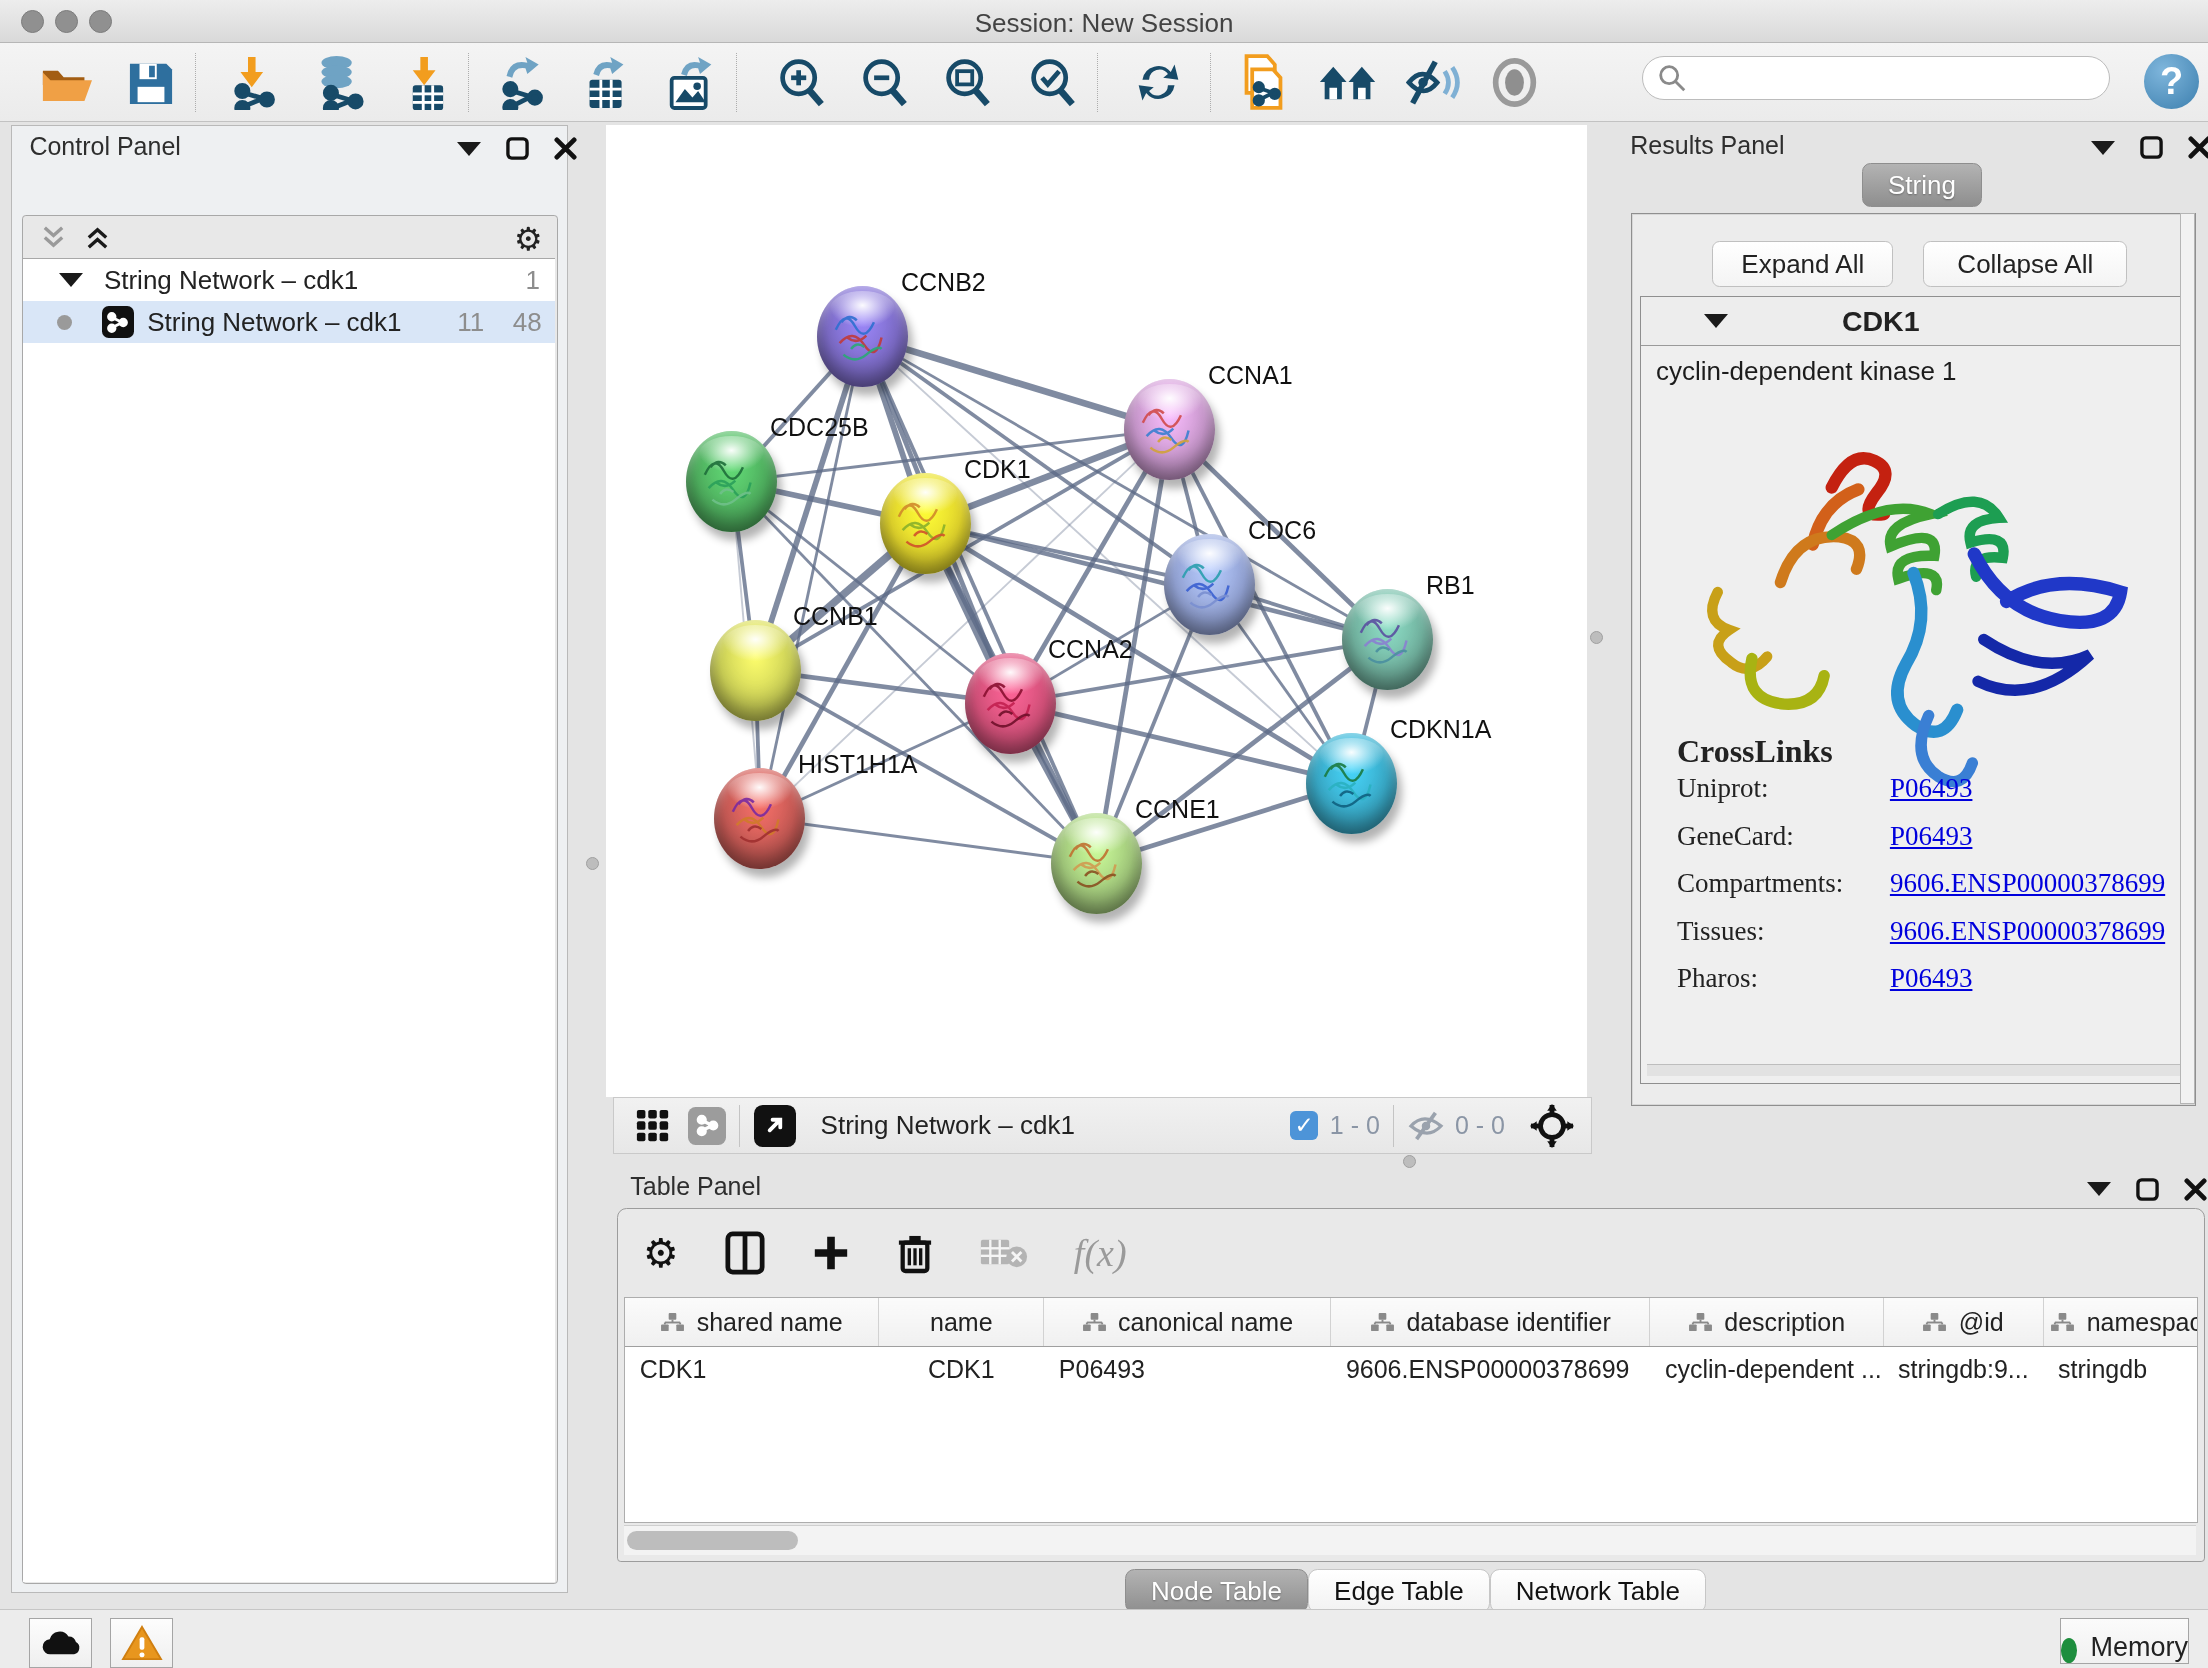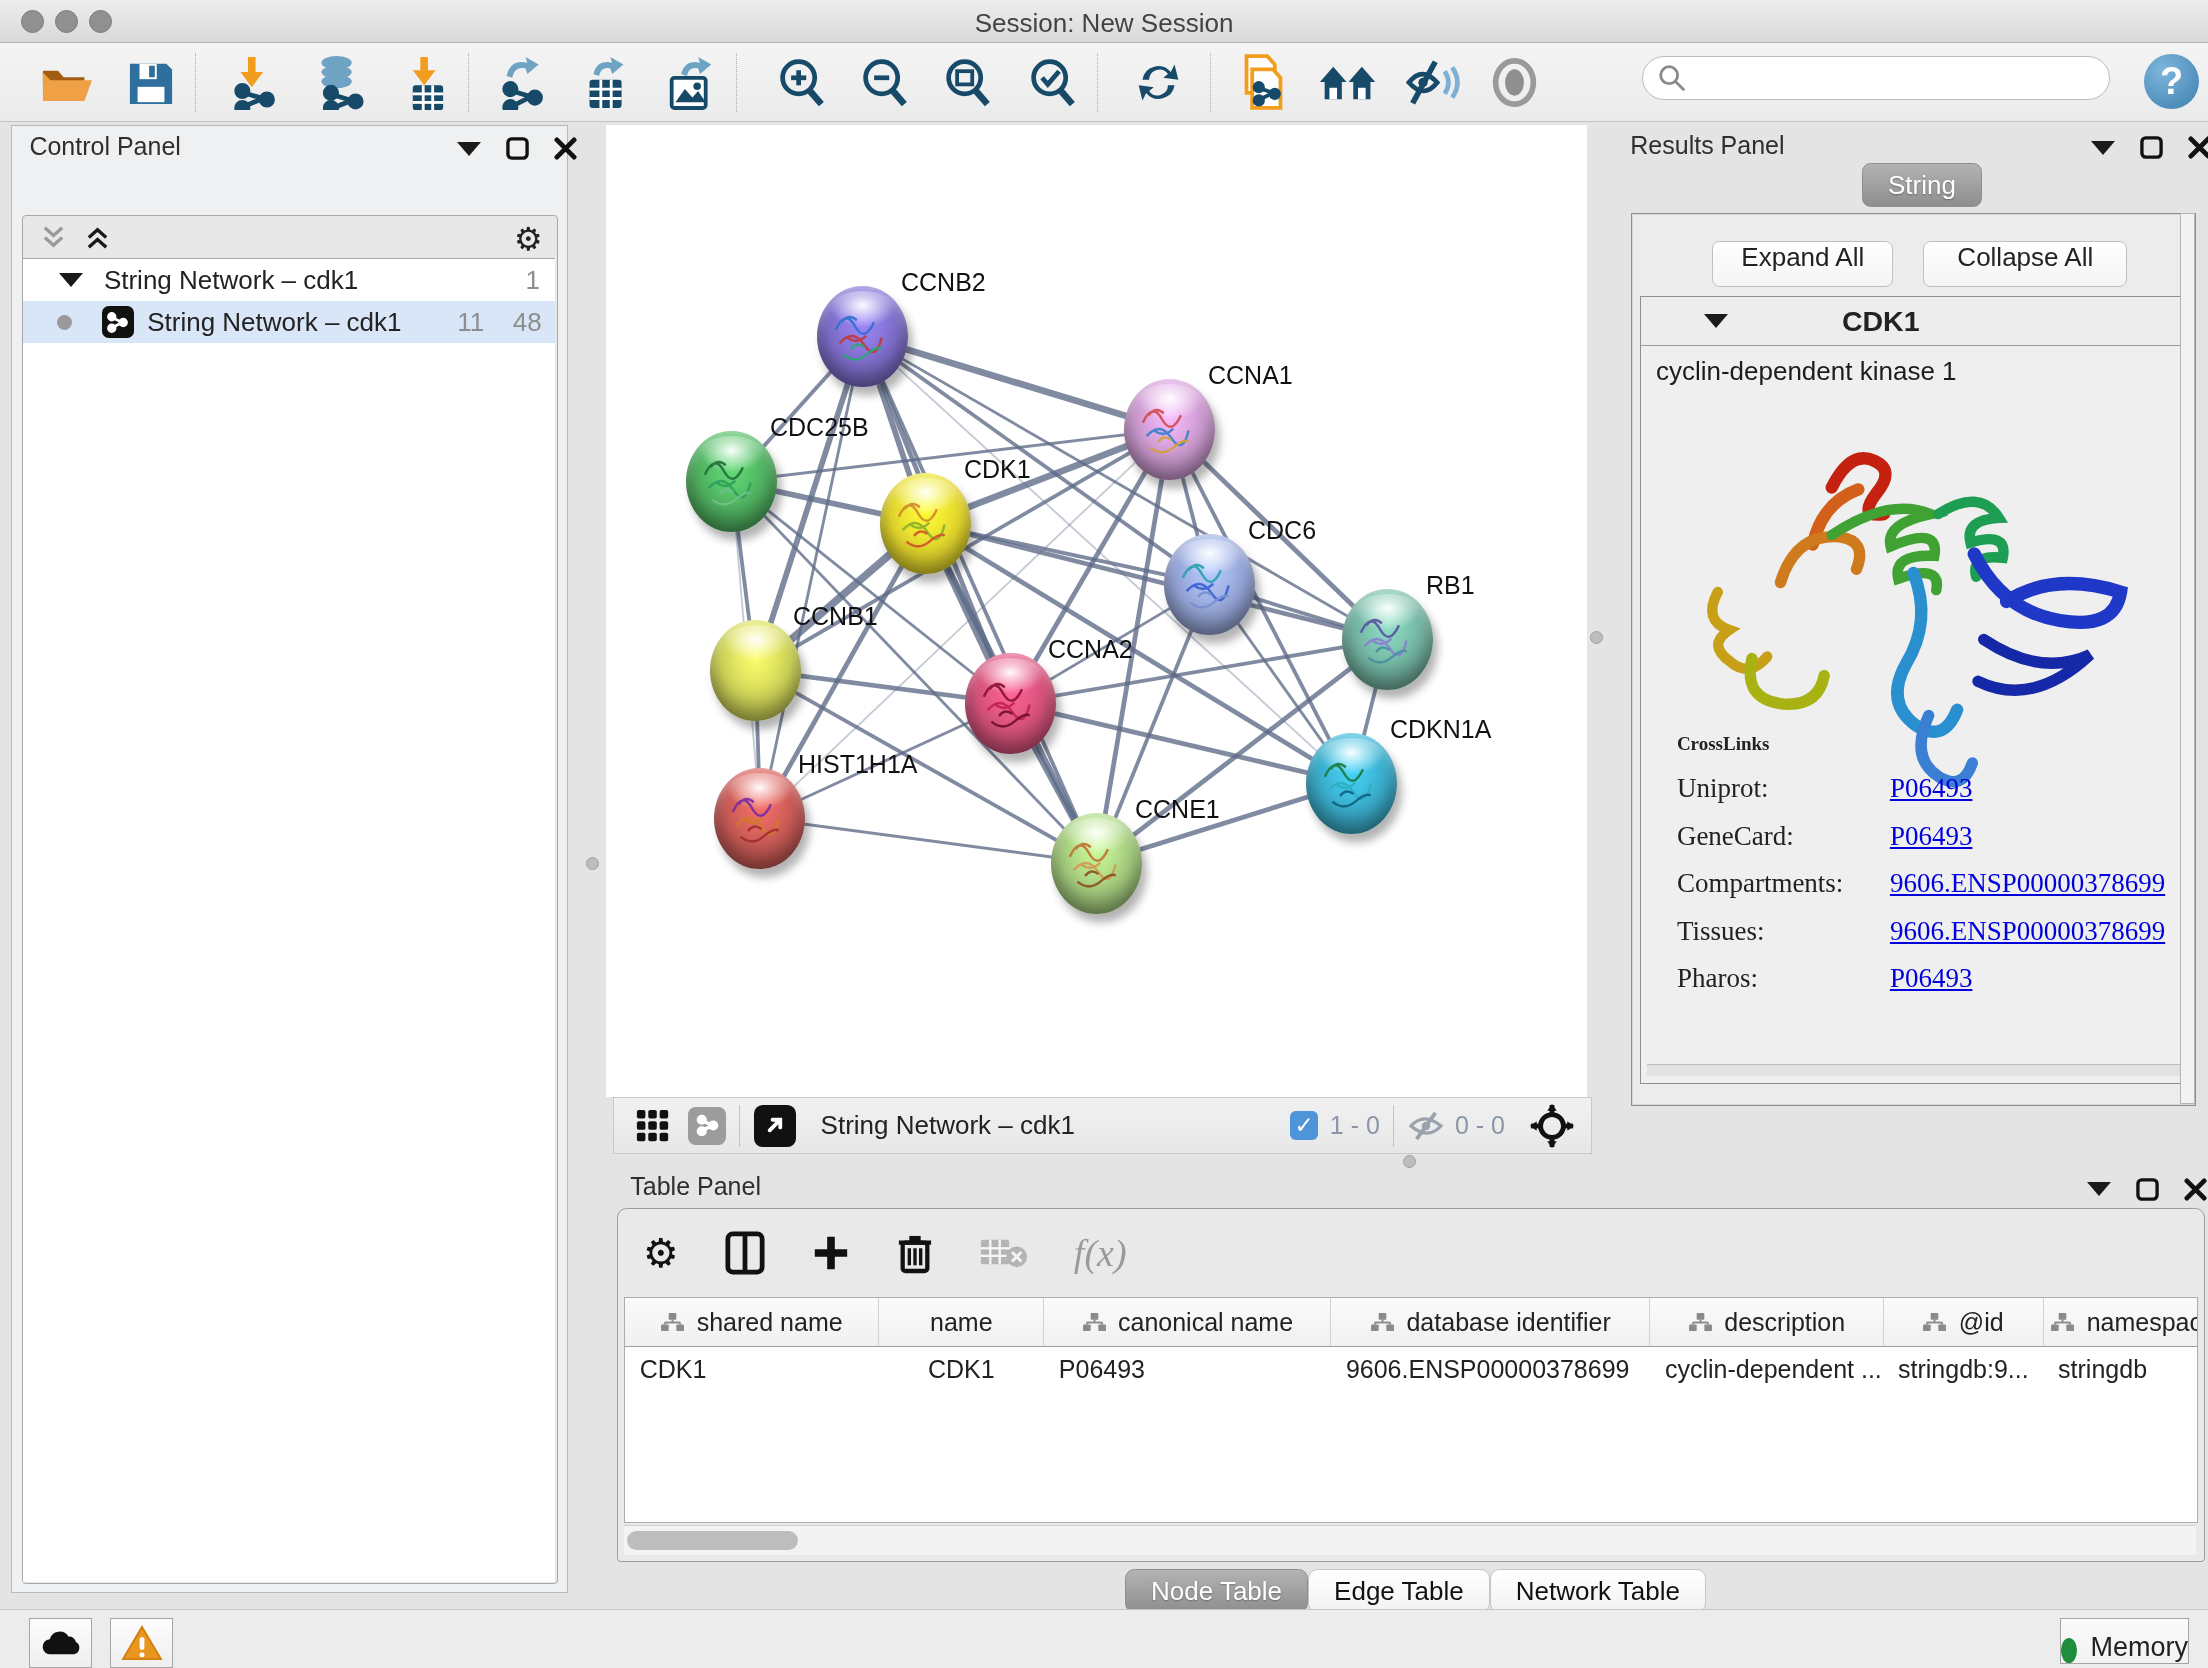--- a/index.html
+++ b/index.html
@@ -50,21 +50,21 @@
           border:1px solid #c9c9c9;display:flex;align-items:center;}
   .nb-sep{width:0;height:42px;border-left:1px solid #c4c4c4;margin:0 13.3px;}
   #net-name{font-size:26px;color:#222;}
   .nb-count{font-size:25px;color:#8a95a5;}
   #sel-check{width:28.5px;height:28.5px;border-radius:5.7px;background:#4d94d8;color:#fff;font-size:23px;
              display:flex;align-items:center;justify-content:center;}
   
   #results-panel{left:1617px;top:125px;width:592px;height:1036px;}
   #res-box{left:14.3px;top:88px;width:563px;height:891px;background:#ececec;border:1px solid #8f8f8f;box-shadow:inset 0 0 0 1px #d7d7d7;}
   .btn{border:1.9px solid #c0c0c0;border-radius:7.6px;background:linear-gradient(#ffffff,#f4f4f4);
-       font-size:26px;display:flex;align-items:flex-start;justify-content:center;}
+       font-size:26px;display:flex;align-items:center;justify-content:center;}
   #cdk-box{left:7.6px;top:82px;width:546px;height:786px;border:1px solid #8f8f8f;background:#efefef;}
   #cdk-head{height:48px;border-bottom:1.9px solid #9a9a9a;display:flex;align-items:center;background:#ededed;}
   #cdk-sub{font-size:26px;color:#1c1c1c;}
   .serif{font-family:"Liberation Serif","DejaVu Serif",serif;}
   .xl-row{position:absolute;font-size:27px;}
   .xl-link{color:#0000dd;text-decoration:underline;}
   #res-vscroll{left:563px;top:88px;width:15px;height:891px;background:#f2f2f2;border:1px solid #b5b5b5;box-sizing:border-box;}
   
   #table-panel-box{left:617px;top:1208px;width:1586px;height:352px;background:#e9e9e9;border:1px solid #9c9c9c;border-radius:9.5px 9.5px 3.8px 3.8px;}
   #tbl-toolbar{height:88px;display:flex;align-items:center;gap:46px;padding-left:25px;}
@@ -606,21 +606,21 @@
           <path d="M66 270 q-10 44 34 48 q36 2 42 -30" stroke="#a8b313" stroke-width="12"></path>
           <path d="M150 140 q60 -40 104 -22 q-48 10 -42 34 q52 -22 46 10 q-44 -2 -38 24 q46 -16 40 12" stroke="#3fa233" stroke-width="11"></path>
           <path d="M262 118 q44 -28 64 4 q-36 2 -30 26 q40 -12 34 16 q-34 -4 -28 20" stroke="#1d9e52" stroke-width="11"></path>
           <path d="M236 180 q20 50 -8 96 q-22 40 10 64 q30 20 44 -16" stroke="#2a8fcf" stroke-width="13"></path>
           <path d="M300 160 q30 60 90 70 q58 10 64 -30 q-70 -22 -120 10" stroke="#2038c8" stroke-width="14"></path>
           <path d="M310 250 q60 40 112 16 q-60 56 -118 28" stroke="#1428a8" stroke-width="12"></path>
           <path d="M252 330 q-20 44 10 64 q26 16 36 -14" stroke="#3a7fd4" stroke-width="12"></path>
         </g>
       </svg>
 
-      <div class="serif abs" style="left:36px;top:436px;font-size:19px;font-weight:bold">CrossLinks</div>
+      <div class="serif abs" style="left:36px;top:436px;font-size:32px;font-weight:bold">CrossLinks</div>
       <div id="xl-rows" class="abs serif" style="left:0;top:476px;width:100%;height:285px">
           <div class="xl-row" style="left: 36px; top: 0px;">Uniprot:</div>
           <a class="xl-row xl-link" style="left: 249px; top: 0px;">P06493</a>
           <div class="xl-row" style="left: 36px; top: 48px;">GeneCard:</div>
           <a class="xl-row xl-link" style="left: 249px; top: 48px;">P06493</a>
           <div class="xl-row" style="left: 36px; top: 95px;">Compartments:</div>
           <a class="xl-row xl-link" style="left: 249px; top: 95px;">9606.ENSP00000378699</a>
           <div class="xl-row" style="left: 36px; top: 143px;">Tissues:</div>
           <a class="xl-row xl-link" style="left: 249px; top: 143px;">9606.ENSP00000378699</a>
           <div class="xl-row" style="left: 36px; top: 190px;">Pharos:</div>

